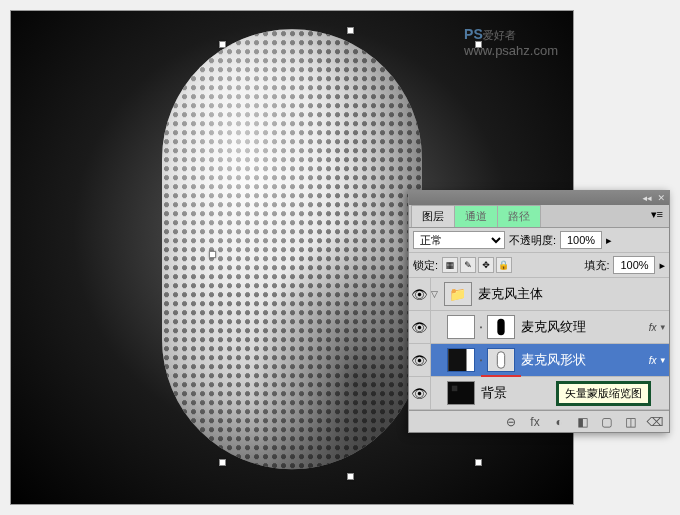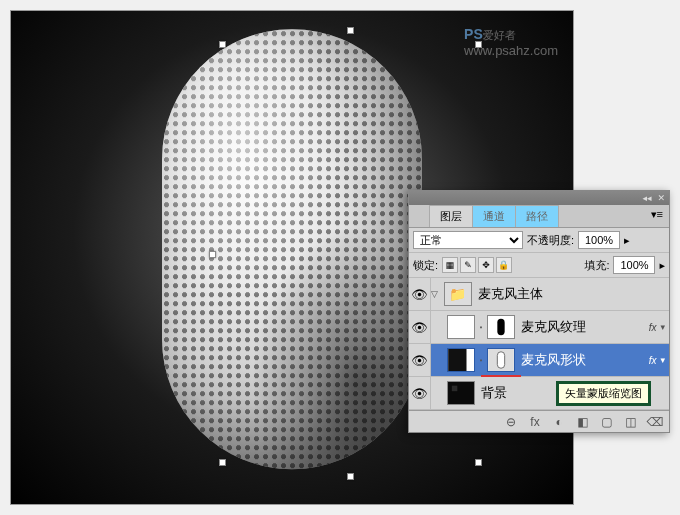--- a/index.html
+++ b/index.html
@@ -7,26 +7,26 @@
 .canvas{position:absolute;left:10px;top:10px;width:564px;height:495px;background:radial-gradient(ellipse at 50% 45%,#888 0%,#555 15%,#1a1a1a 55%,#000 100%);border:1px solid #999}
 .mic{position:absolute;left:50%;top:50%;transform:translate(-50%,-52%);width:260px;height:440px;border-radius:130px;background:radial-gradient(ellipse 120% 100% at 35% 35%,#f8f8f8 0%,#e8e8e8 25%,#c8c8c8 50%,#888 75%,#555 100%);box-shadow:inset -20px -20px 60px rgba(0,0,0,.4),inset 20px 20px 60px rgba(255,255,255,.3);overflow:hidden}
 .mic::before{content:"";position:absolute;inset:0;border-radius:130px;background-image:radial-gradient(circle,rgba(0,0,0,.55) 35%,transparent 40%);background-size:9px 9px;opacity:.85;mix-blend-mode:multiply}
 .mic::after{content:"";position:absolute;inset:0;border-radius:130px;background:radial-gradient(ellipse 90% 80% at 30% 25%,rgba(255,255,255,.55) 0%,transparent 45%),radial-gradient(ellipse 80% 70% at 75% 80%,rgba(0,0,0,.5) 0%,transparent 50%)}
 .handle{position:absolute;width:7px;height:7px;background:#fff;border:1px solid #888;box-shadow:0 0 2px rgba(0,0,0,.5)}
 .watermark{position:absolute;right:15px;top:15px;color:rgba(255,255,255,.35);font-size:12px;font-family:Arial}
 .watermark b{color:rgba(120,190,255,.6);font-size:14px}
 .panel{position:absolute;right:10px;top:190px;width:262px;background:#d6d6d6;border:1px solid #888;box-shadow:-2px 2px 8px rgba(0,0,0,.4)}
 .panel-hdr{height:14px;background:linear-gradient(#888,#777);display:flex;justify-content:flex-end;align-items:center;padding:0 4px;gap:6px}
 .panel-hdr span{color:#ddd;font-size:9px;cursor:pointer}
-.tabs{display:flex;background:#c8c8c8;border-bottom:1px solid #999;padding-left:20px}
+.tabs{display:flex;background:#c8c8c8;border-bottom:1px solid #999;padding-left:2px}
 .tab{padding:3px 10px;background:#d6d6d6;border:1px solid #aaa;border-bottom:none;margin-right:-1px;font-size:11px}
-.tab.inactive{background:#7dd3fc;color:#666}
+.tab.inactive{background:#86efac;color:#666}
 .row{display:flex;align-items:center;padding:3px 4px;gap:4px;border-bottom:1px solid #bbb}
 select,input[type=text]{border:1px solid #999;background:#fff;font-size:11px;height:18px;padding:0 2px}
-.blend{width:110px}
+.blend{width:92px}
 .opval,.fillval{width:42px;text-align:center}
 .rowlabel{font-size:11px}
 .lockicons{display:flex;gap:2px;flex:1}
 .lockicons span{width:16px;height:16px;border:1px solid #aaa;background:#e8e8e8;display:flex;align-items:center;justify-content:center;font-size:9px}
 .layers{background:#d6d6d6;max-height:180px;overflow:hidden}
 .layer{display:flex;align-items:center;min-height:32px;border-bottom:1px solid #bbb}
 .eye{width:22px;height:32px;border-right:1px solid #bbb;display:flex;align-items:center;justify-content:center;font-size:13px}
 .indent{width:14px}
 .thumb{width:28px;height:24px;border:1px solid #888;background:#fff;margin:0 2px;display:flex;align-items:center;justify-content:center;flex-shrink:0}
 .thumb.folder{background:#ddd;font-size:14px}

